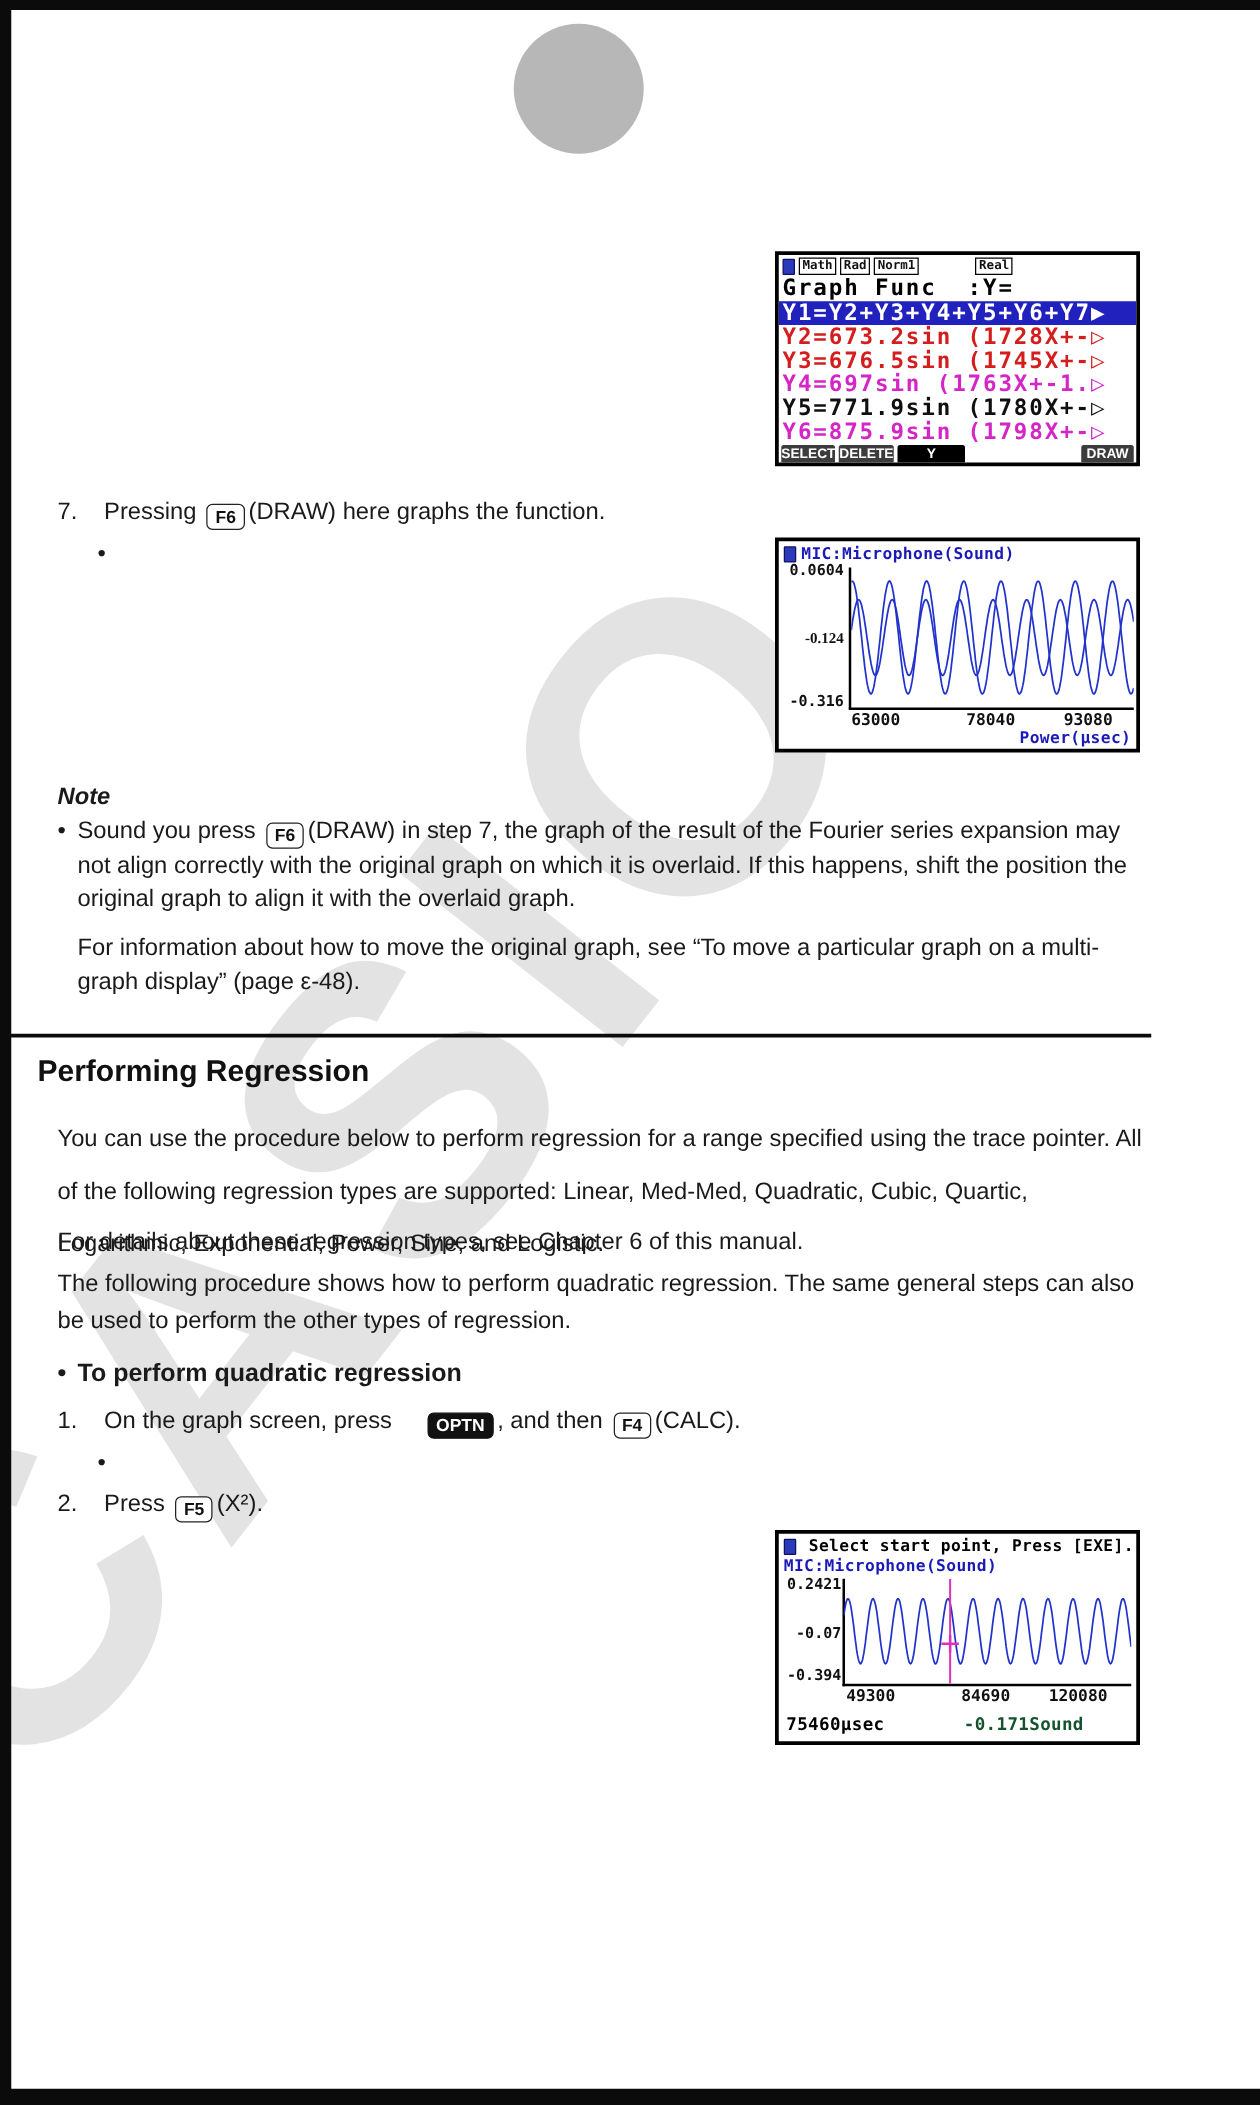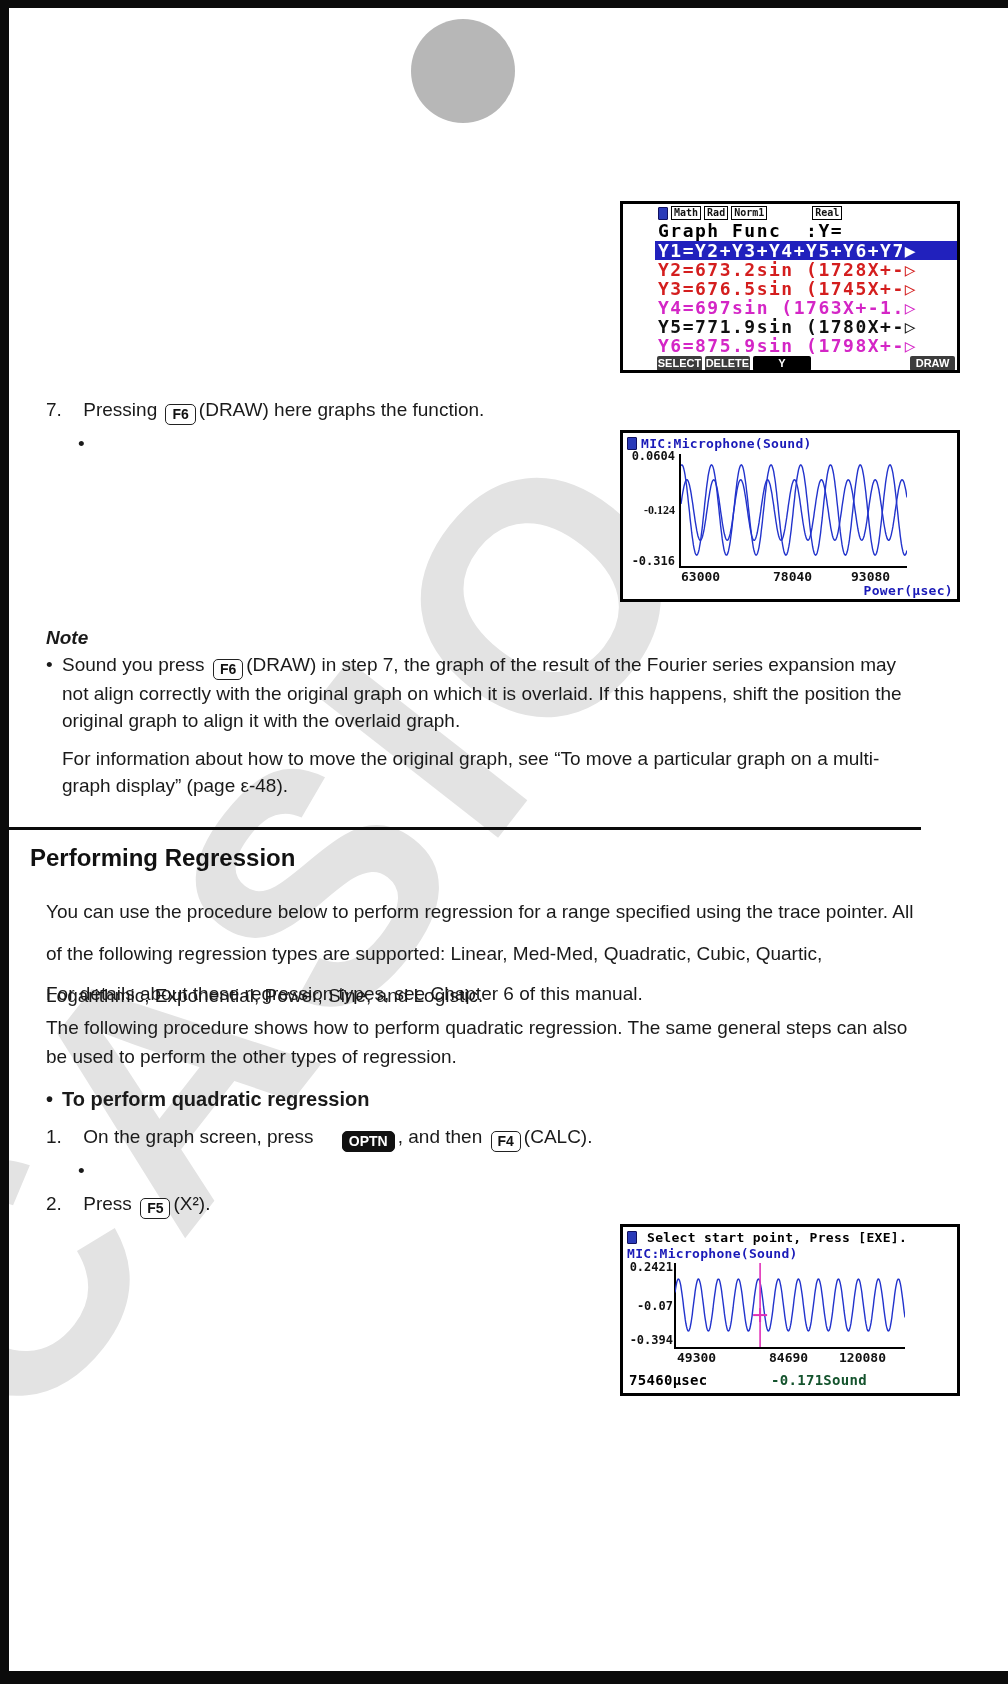--- a/index.html
+++ b/index.html
@@ -32,22 +32,22 @@
   .keycap.dark { background:#111; color:#fff; border-color:#111;margin-left:23px; }
 
   .note-head { font-style:italic; font-weight:bold; }
   .section-rule { position:absolute; left:0; top:827px; width:921px; height:3px;
                   background:#0b0b0b; z-index:2; }
   .section-head { position:absolute; left:30px; top:844px; z-index:2;
                   font-size:24px; font-weight:bold; color:#111; }
   .sub-head { font-size:20px; font-weight:bold; }
 
   
-  .calc { position:absolute; width:340px; height:172px; background:#fff;
-          border:3px solid #000; z-index:3; overflow:hidden;padding-left:32px; }
+  .calc { position:absolute; width:292px; height:172px; background:#fff;
+          border:3px solid #000; z-index:3; overflow:hidden; }
   .mono { font-family:"DejaVu Sans Mono",monospace; font-weight:bold; }
 
   
   .statusbar { height:17px; display:flex; align-items:center; gap:3px; padding:1px 3px 0 3px; }
   .doc-icon { display:inline-block; width:10px; height:13px; background:#2a3ab8;
               border:1px solid #101060; border-radius:1px; flex:0 0 auto; }
   .badge { border:1px solid #000; font-size:10px; font-weight:bold; line-height:12px;
            padding:0 2px; color:#111; background:#fff; }
   .badge-real { margin-left:42px; }
   .calc-title { height:20px; line-height:20px; font-size:18px; letter-spacing:1.5px;

